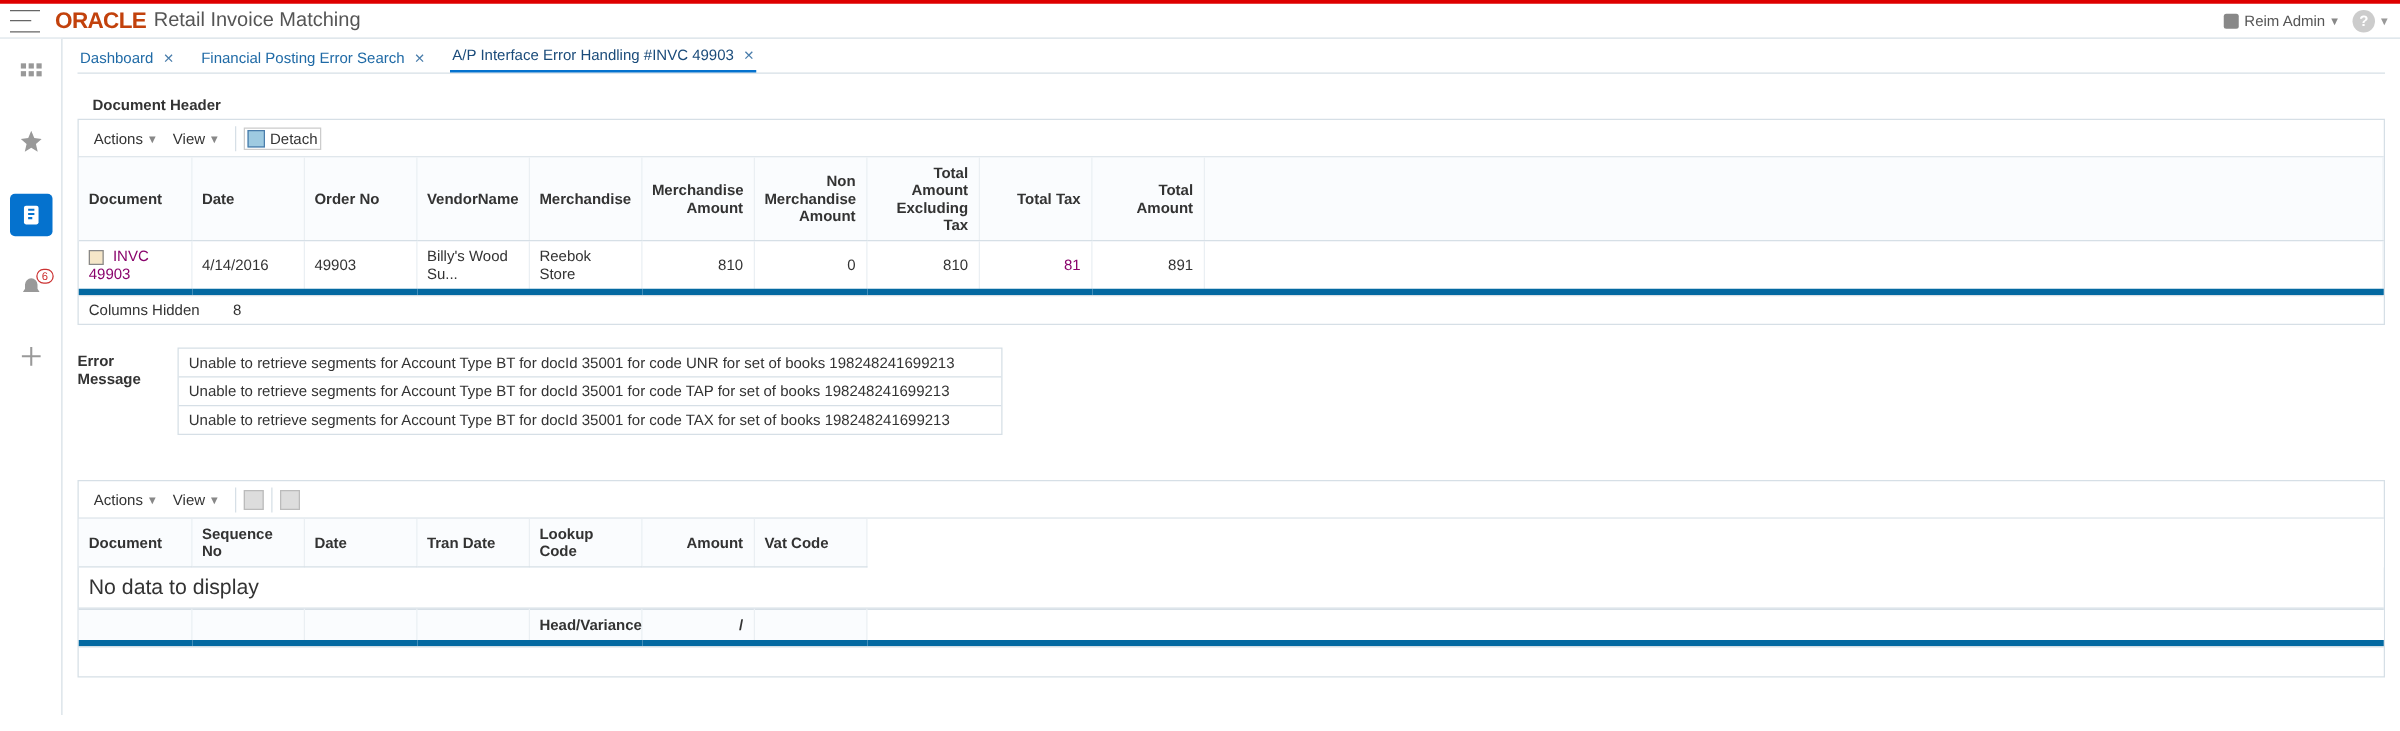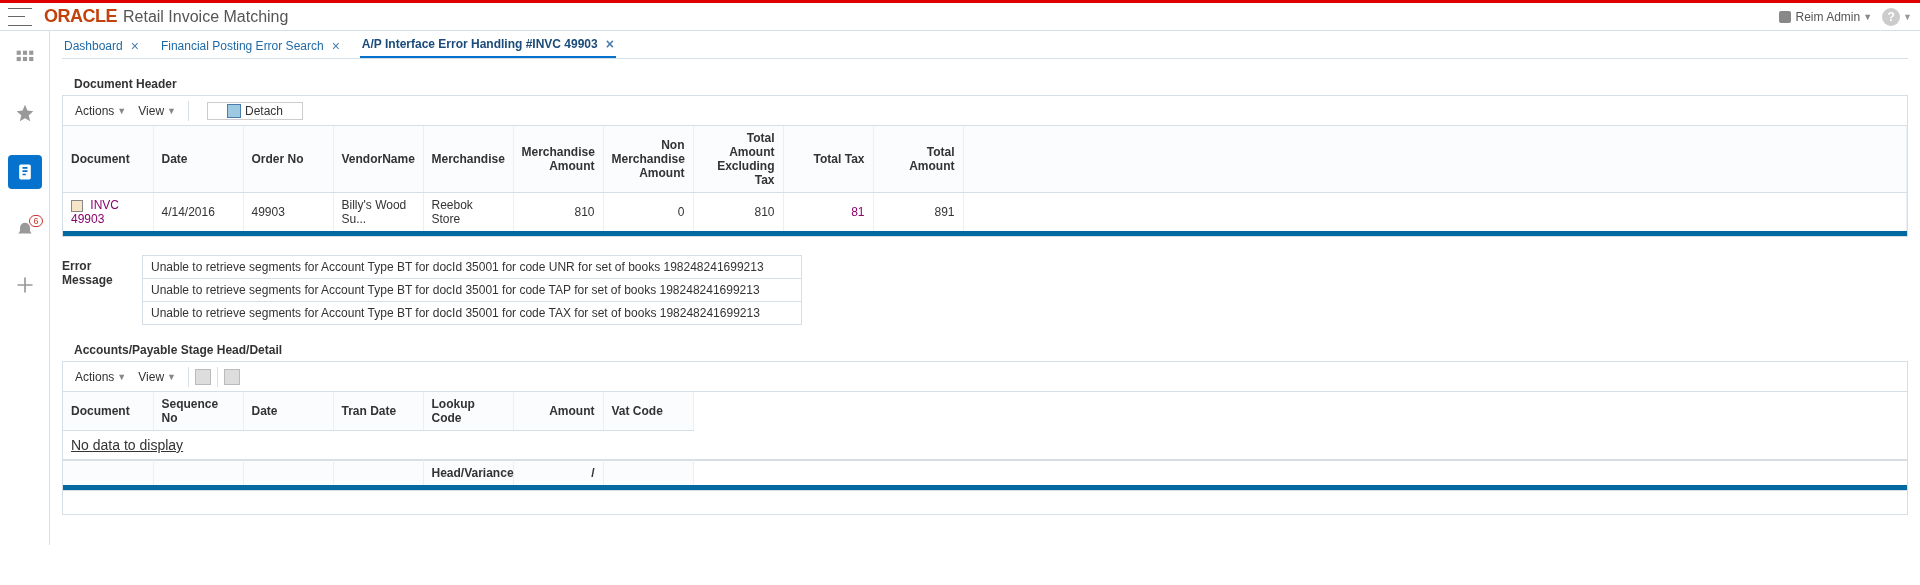--- a/index.html
+++ b/index.html
@@ -41,60 +41,60 @@
     .content { flex:1; padding:0 12px 12px 12px; }
 
     .tab-bar {
       display:flex; align-items:flex-end; gap:18px; border-bottom:1px solid #d6dfe6;
       margin-bottom:18px; height:28px;
     }
     .tab {
       display:flex; align-items:center; gap:8px; font-size:12px; color:#1f6aa6; padding:4px 2px;
       cursor:pointer;
     }
-    .tab.active { color:#1a4b7a; font-weight:bold; border-bottom:2px solid #0572ce; }
+    .tab.active { color:#1a4b7a; font-weight:normal; border-bottom:2px solid #0572ce; }
     .tab-close { font-size:14px; color:#4a7dab; cursor:pointer; }
 
     .section-title { font-weight:bold; color:#333; margin:4px 0 4px 12px; }
 
     .panel {
       border:1px solid #d6dfe6; margin-bottom:18px; background:#fff;
     }
     .panel-toolbar {
       display:flex; align-items:center; border-bottom:1px solid #d6dfe6; height:30px; padding:0 6px;
     }
     .tb-item { display:flex; align-items:center; gap:3px; color:#333; font-size:12px; padding:0 6px; cursor:pointer;}
     .tb-item .caret{ color:#888; font-size:9px;}
     .tb-sep { width:1px; height:20px; background:#d6dfe6; margin:0 6px; }
     .tb-icon { width:16px; height:16px; background:#ddd; border:1px solid #bbb; }
-    .detach-btn { display:flex; align-items:center; gap:4px; border:1px solid #ccc; padding:1px 19px; cursor:pointer;margin-left:12px;}
+    .detach-btn { display:flex; align-items:center; gap:4px; border:1px solid #ccc; padding:1px 2px; cursor:pointer;}
     .detach-btn .icn{width:14px;height:14px;background:#9ecae1;border:1px solid #4a7dab;}
     table {
       border-collapse:collapse; width:100%; table-layout:fixed;
     }
     th, td { text-align:left; padding:5px 8px; font-size:12px; vertical-align:middle; }
     th { color:#333; font-weight:bold; border-right:1px solid #eaeff3; border-bottom:1px solid #d6dfe6; background:#fafcfe; }
     td { color:#333; border-right:1px solid #eaeff3; border-bottom:5px solid #0369a1; }
     th.num, td.num { text-align:right; }
     td.link-cell a { color:#8a046c; text-decoration:none; }
     .doc-icn{display:inline-block;width:12px;height:12px;border:1px solid #888;background:#f5e6c8;margin-right:4px;vertical-align:middle;}
     .panel-footer {
       border-top:1px solid #d6dfe6; padding:4px 8px; font-size:12px; color:#333;
     }
     .panel-footer span.gap{ display:inline-block; width:20px;}
 
-    .error-section { margin-bottom:18px; }
+    .error-section { margin-bottom:36px; }
     .error-row { display:flex; align-items:flex-start; }
     .error-label { width:80px; font-weight:bold; padding-top:4px; }
     .error-list { border:1px solid #d6dfe6; flex:0 0 660px; }
     .error-list div { padding:4px 8px; border-bottom:1px solid #d6dfe6; font-size:12px; }
     .error-list div:last-child{ border-bottom:none;}
 
     .stage-table th{ background:#fafcfe; }
-    .no-data{ padding:6px 8px; font-size:14px; border-bottom:1px solid #d6dfe6;text-decoration:underline;}
+    .no-data{ padding:6px 8px; font-size:17px; border-bottom:1px solid #d6dfe6;}
     .totalrow td{ font-weight:bold; background:#fafcfe;border-top:1px solid #d6dfe6;}
     .blank-footer{height:24px;border-top:1px solid #d6dfe6;}
   </style>
 </head>
 <body>
 
 <div class="red-stripe"></div>
 
 <div class="top-bar">
   <div class="hamburger-icon">
@@ -225,34 +225,38 @@
             <td>Reebok Store</td>
             <td class="num">810</td>
             <td class="num">0</td>
             <td class="num">810</td>
             <td class="num link-cell"><a href="#">81</a></td>
             <td class="num">891</td>
             <td></td>
           </tr>
         </tbody>
       </table>
+      <div class="panel-footer">
+        <span>Columns Hidden</span>
+        <span class="gap"></span>
+        <span>8</span>
+      </div>
     </div>
 
     <div class="error-section">
       <div class="error-row">
         <div class="error-label">Error Message</div>
         <div class="error-list">
           <div>Unable to retrieve segments for Account Type BT for docId 35001 for code UNR for set of books 198248241699213</div>
           <div>Unable to retrieve segments for Account Type BT for docId 35001 for code TAP for set of books 198248241699213</div>
           <div>Unable to retrieve segments for Account Type BT for docId 35001 for code TAX for set of books 198248241699213</div>
         </div>
       </div>
     </div>
 
-    <div class="section-title">Accounts/Payable Stage Head/Detail</div>
     <div class="panel">
       <div class="panel-toolbar">
         <div class="tb-item">
           <span>Actions</span>
             <span class="caret">▼</span>
         </div>
         <div class="tb-item">
           <span>View</span>
             <span class="caret">▼</span>
         </div>

